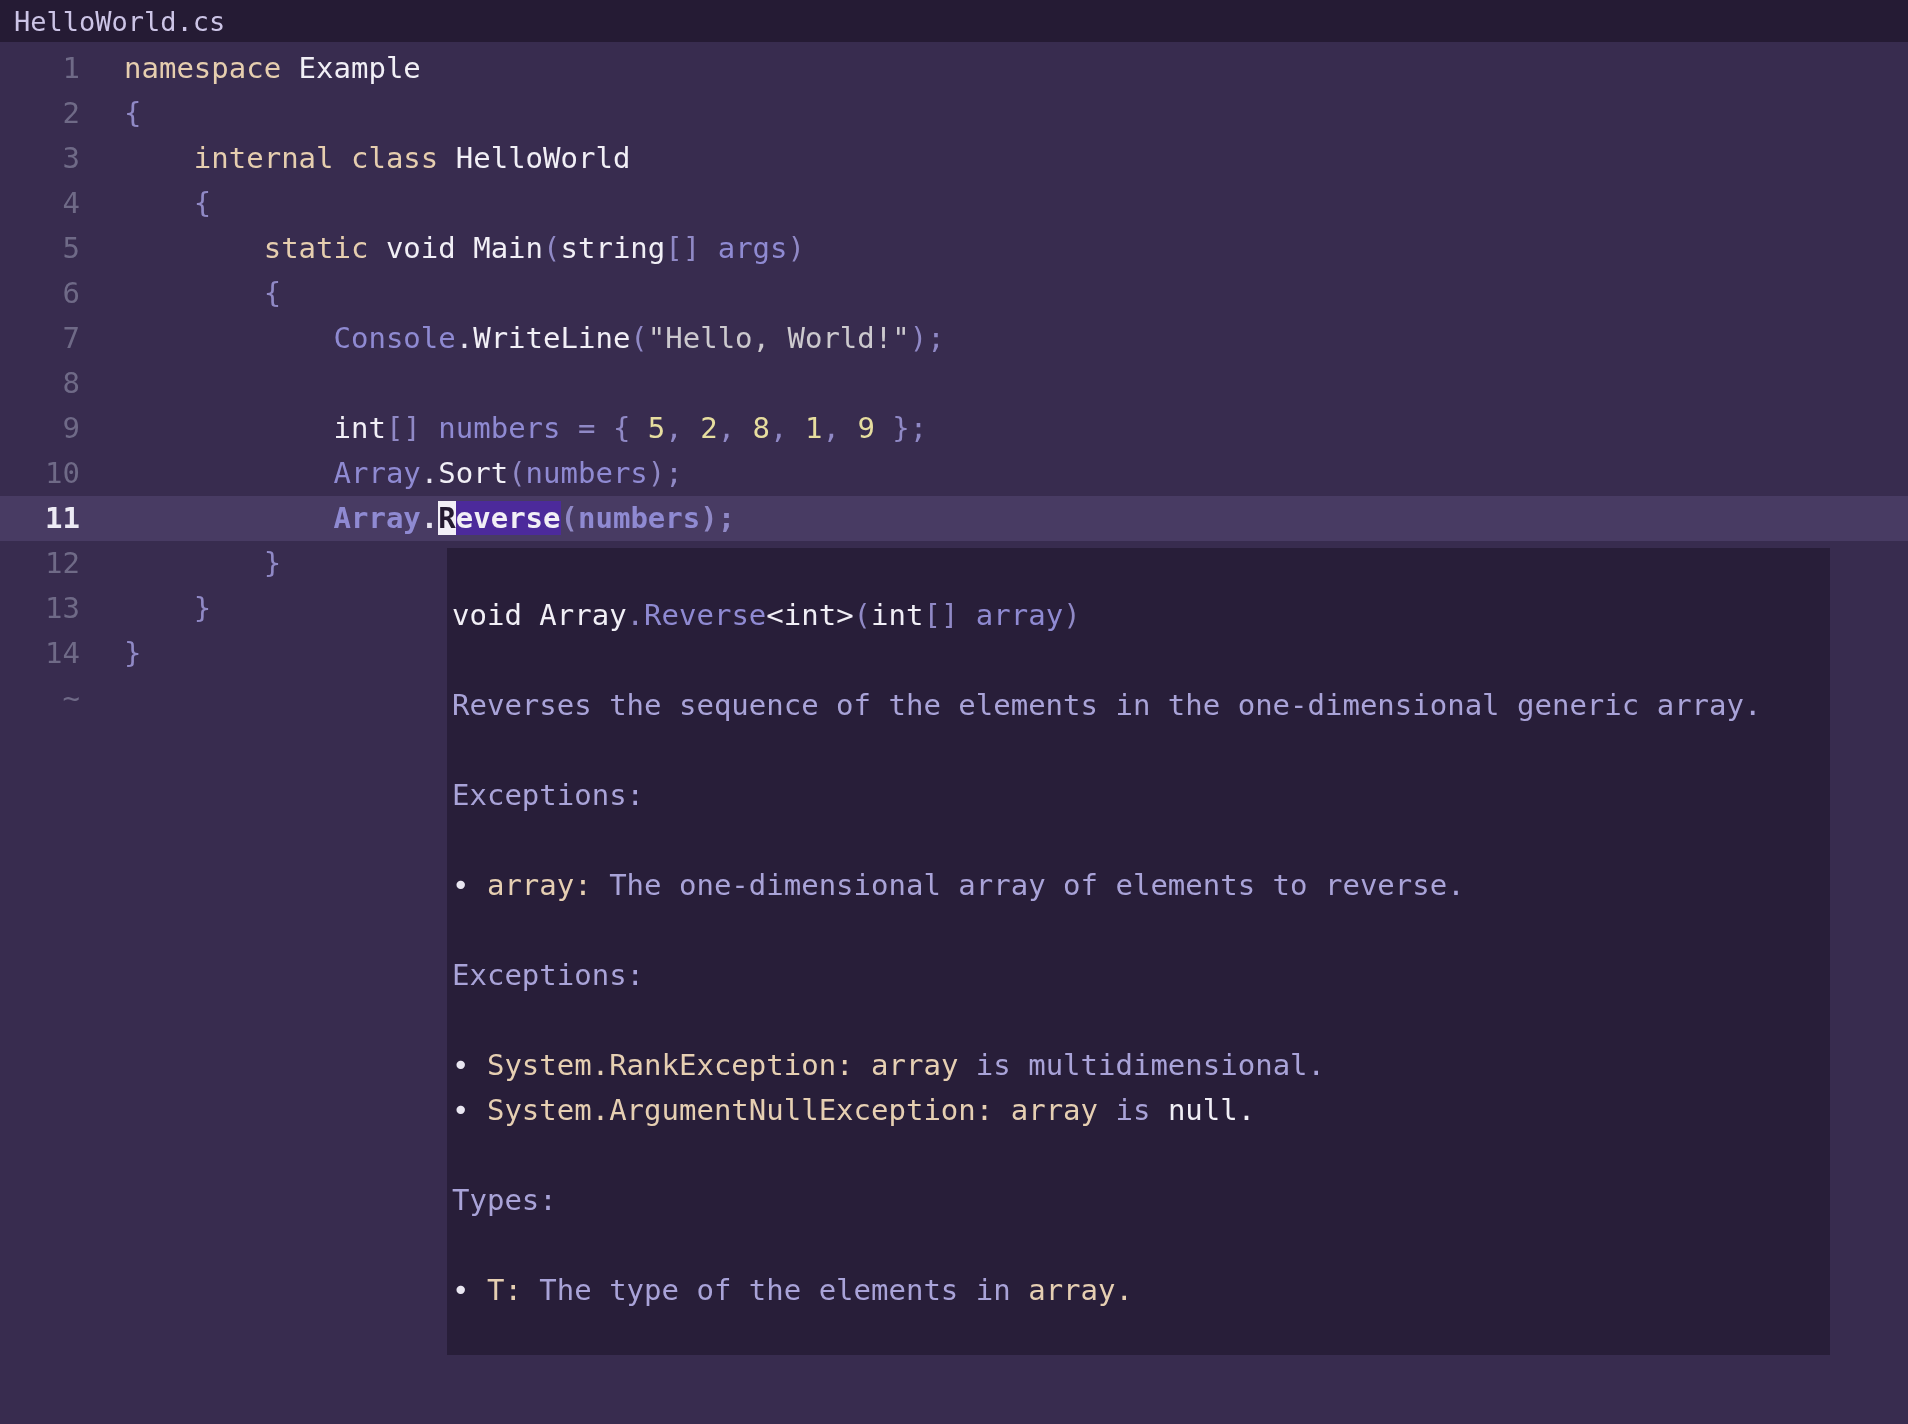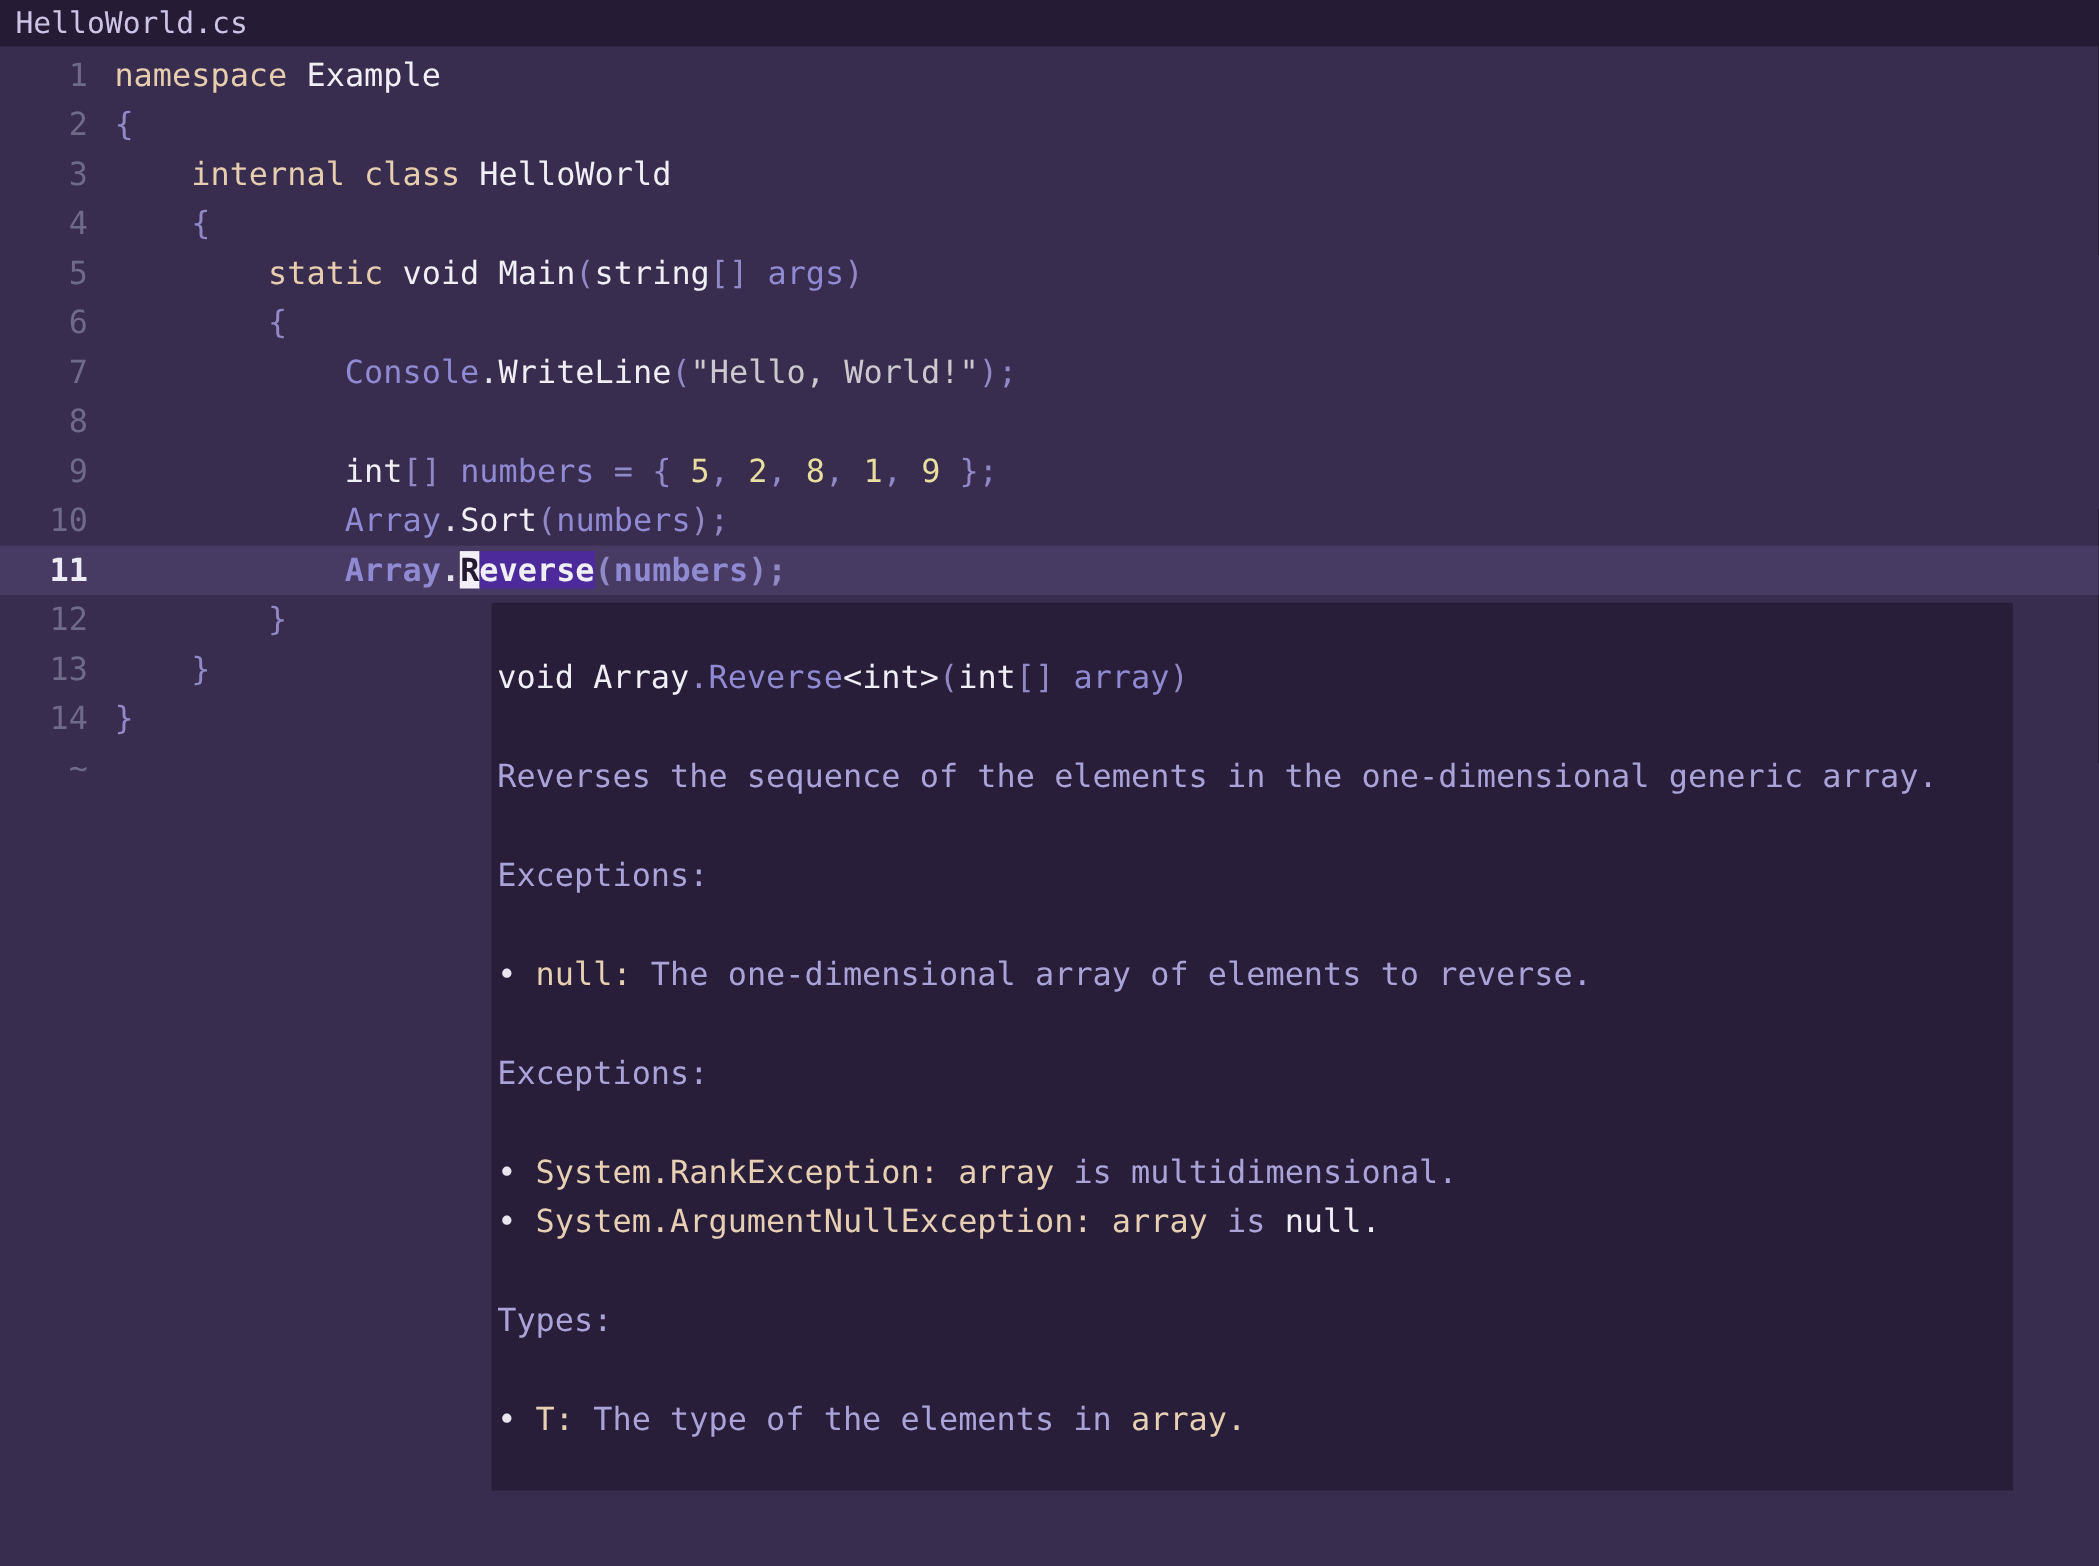--- a/index.html
+++ b/index.html
@@ -34,21 +34,21 @@
     white-space:pre;
   }
   .code-row.cursorline { background:var(--cursorline-bg);font-weight:bold; }
   .gutter {
     flex:0 0 80px;
     text-align:right;
     color:var(--line-number);
   }
   .gutter.active { color:var(--line-number-active); }
   .gutter.tilde  { color:var(--line-number); }
-  .code-text { margin-left:24px; white-space:pre; }
+  .code-text { margin-left:44px; white-space:pre; }
   
   .tk-sp   { color:var(--punctuation); }
   .tk-kw   { color:var(--keyword); }
   .tk-wh   { color:var(--type-white); }
   .tk-var  { color:var(--variable); }
   .tk-pu   { color:var(--punctuation); }
   .tk-dot  { color:var(--member-dot); }
   .tk-num  { color:var(--number); }
   .tk-str  { color:var(--string); }
   .tk-txt  { color:var(--doc-text); }
@@ -99,21 +99,21 @@
       <div class="code-row"><span class="gutter tilde">~</span></div>
     </div>
   <div id="hover-popup">
       <div class="doc-row"></div>
       <div class="doc-row"><span class="tk-wh">void Array</span><span class="tk-pu">.</span><span class="tk-var">Reverse</span><span class="tk-wh">&lt;int&gt;</span><span class="tk-pu">(</span><span class="tk-wh">int</span><span class="tk-pu">[] </span><span class="tk-var">array</span><span class="tk-pu">)</span></div>
       <div class="doc-row"></div>
       <div class="doc-row"><span class="tk-txt">Reverses the sequence of the elements in the one-dimensional generic array.</span></div>
       <div class="doc-row"></div>
       <div class="doc-row"><span class="tk-txt">Exceptions:</span></div>
       <div class="doc-row"></div>
-      <div class="doc-row"><span class="tk-bu">• </span><span class="tk-code">null:</span><span class="tk-txt"> The one-dimensional array of elements to reverse.</span></div>
+      <div class="doc-row"><span class="tk-bu">• </span><span class="tk-code">array:</span><span class="tk-txt"> The one-dimensional array of elements to reverse.</span></div>
       <div class="doc-row"></div>
       <div class="doc-row"><span class="tk-txt">Exceptions:</span></div>
       <div class="doc-row"></div>
       <div class="doc-row"><span class="tk-bu">• </span><span class="tk-code">System.RankException:</span><span class="tk-txt"> </span><span class="tk-code">array</span><span class="tk-txt"> is multidimensional.</span></div>
       <div class="doc-row"><span class="tk-bu">• </span><span class="tk-code">System.ArgumentNullException:</span><span class="tk-txt"> </span><span class="tk-code">array</span><span class="tk-txt"> is </span><span class="tk-dwh">null.</span></div>
       <div class="doc-row"></div>
       <div class="doc-row"><span class="tk-txt">Types:</span></div>
       <div class="doc-row"></div>
       <div class="doc-row"><span class="tk-bu">• </span><span class="tk-code">T:</span><span class="tk-txt"> The type of the elements in </span><span class="tk-code">array.</span></div>
     </div>

